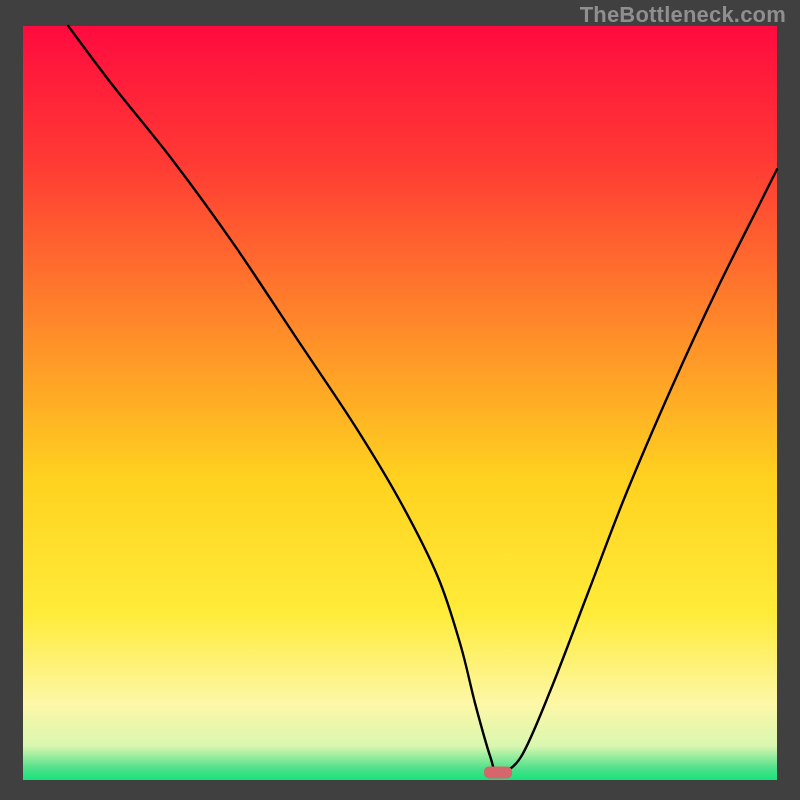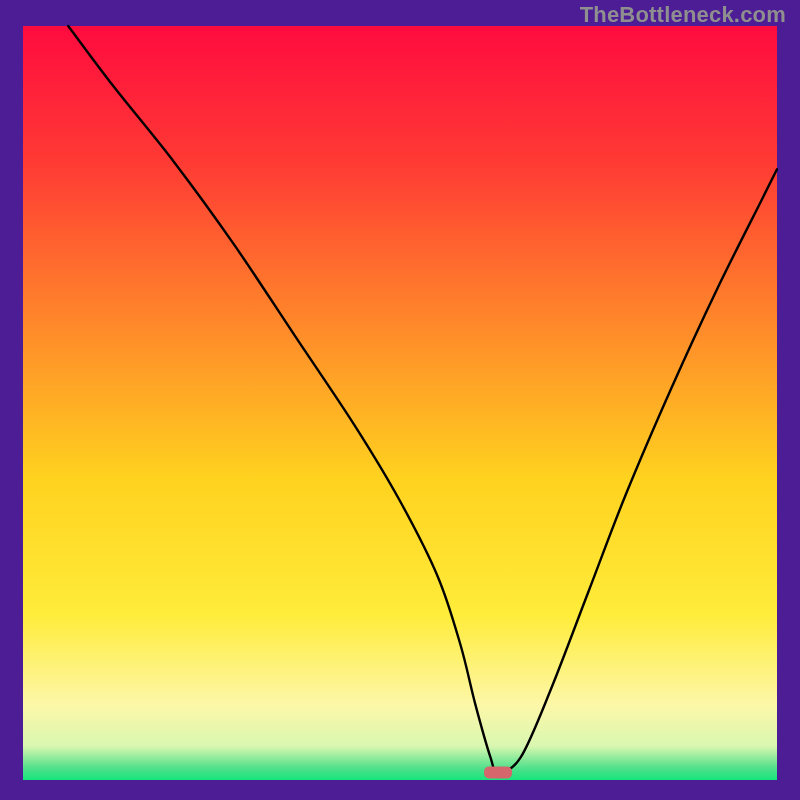--- a/index.html
+++ b/index.html
@@ -9,21 +9,21 @@
     height: 800px;
     background: #000;
     overflow: hidden;
   }
   .frame {
     position: absolute;
     left: 0;
     top: 0;
     width: 800px;
     height: 800px;
-    background: #4c1d95;
+    background: #404040;
   }
   .watermark {
     position: absolute;
     top: 2px;
     right: 14px;
     font-family: Arial, Helvetica, sans-serif;
     font-size: 22px;
     font-weight: 600;
     color: #8f8f8f;
     letter-spacing: 0.2px;

